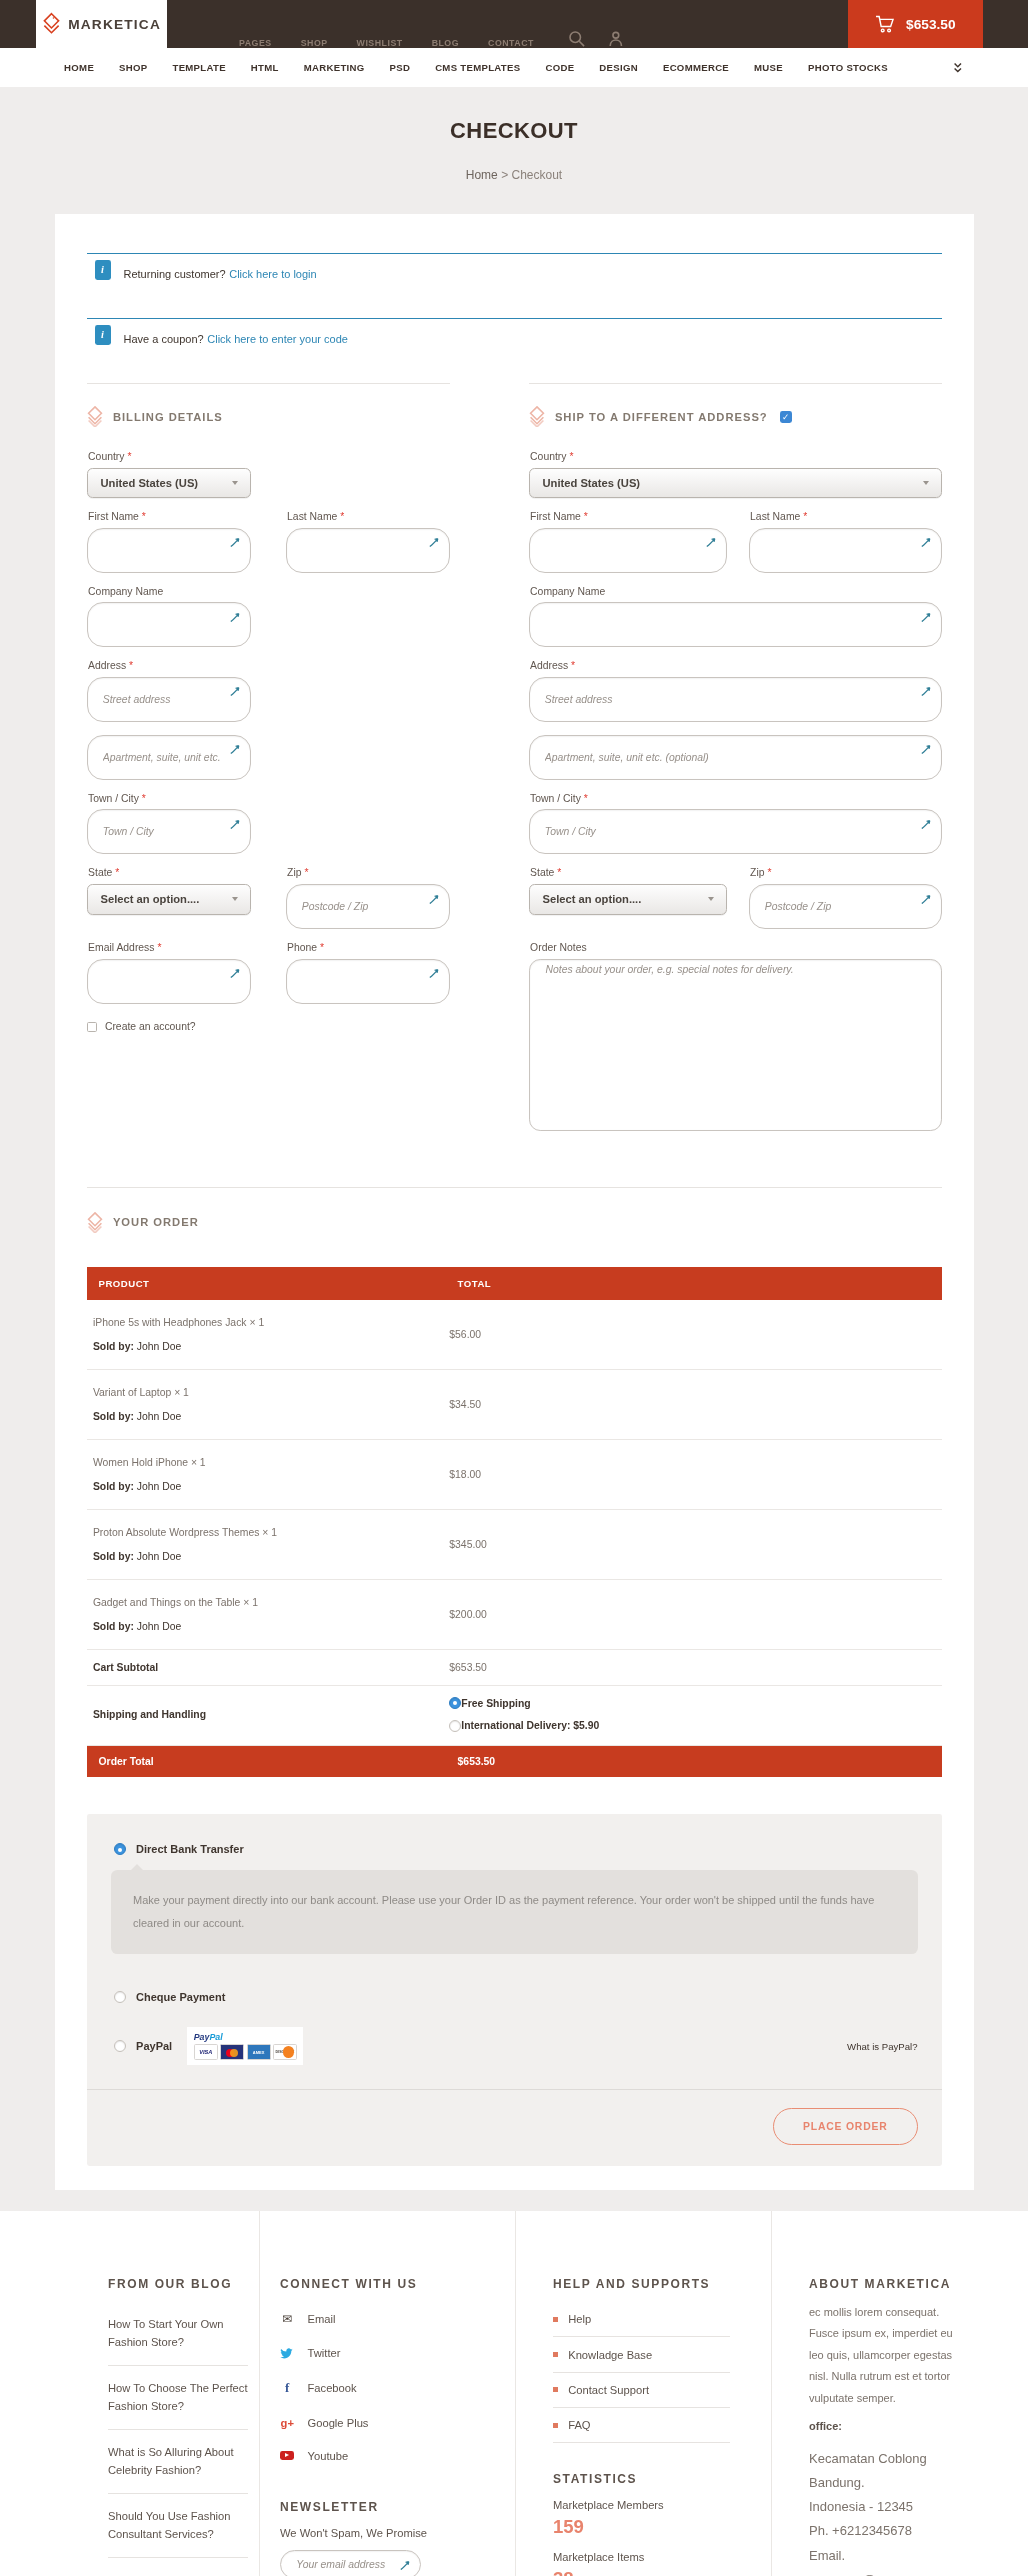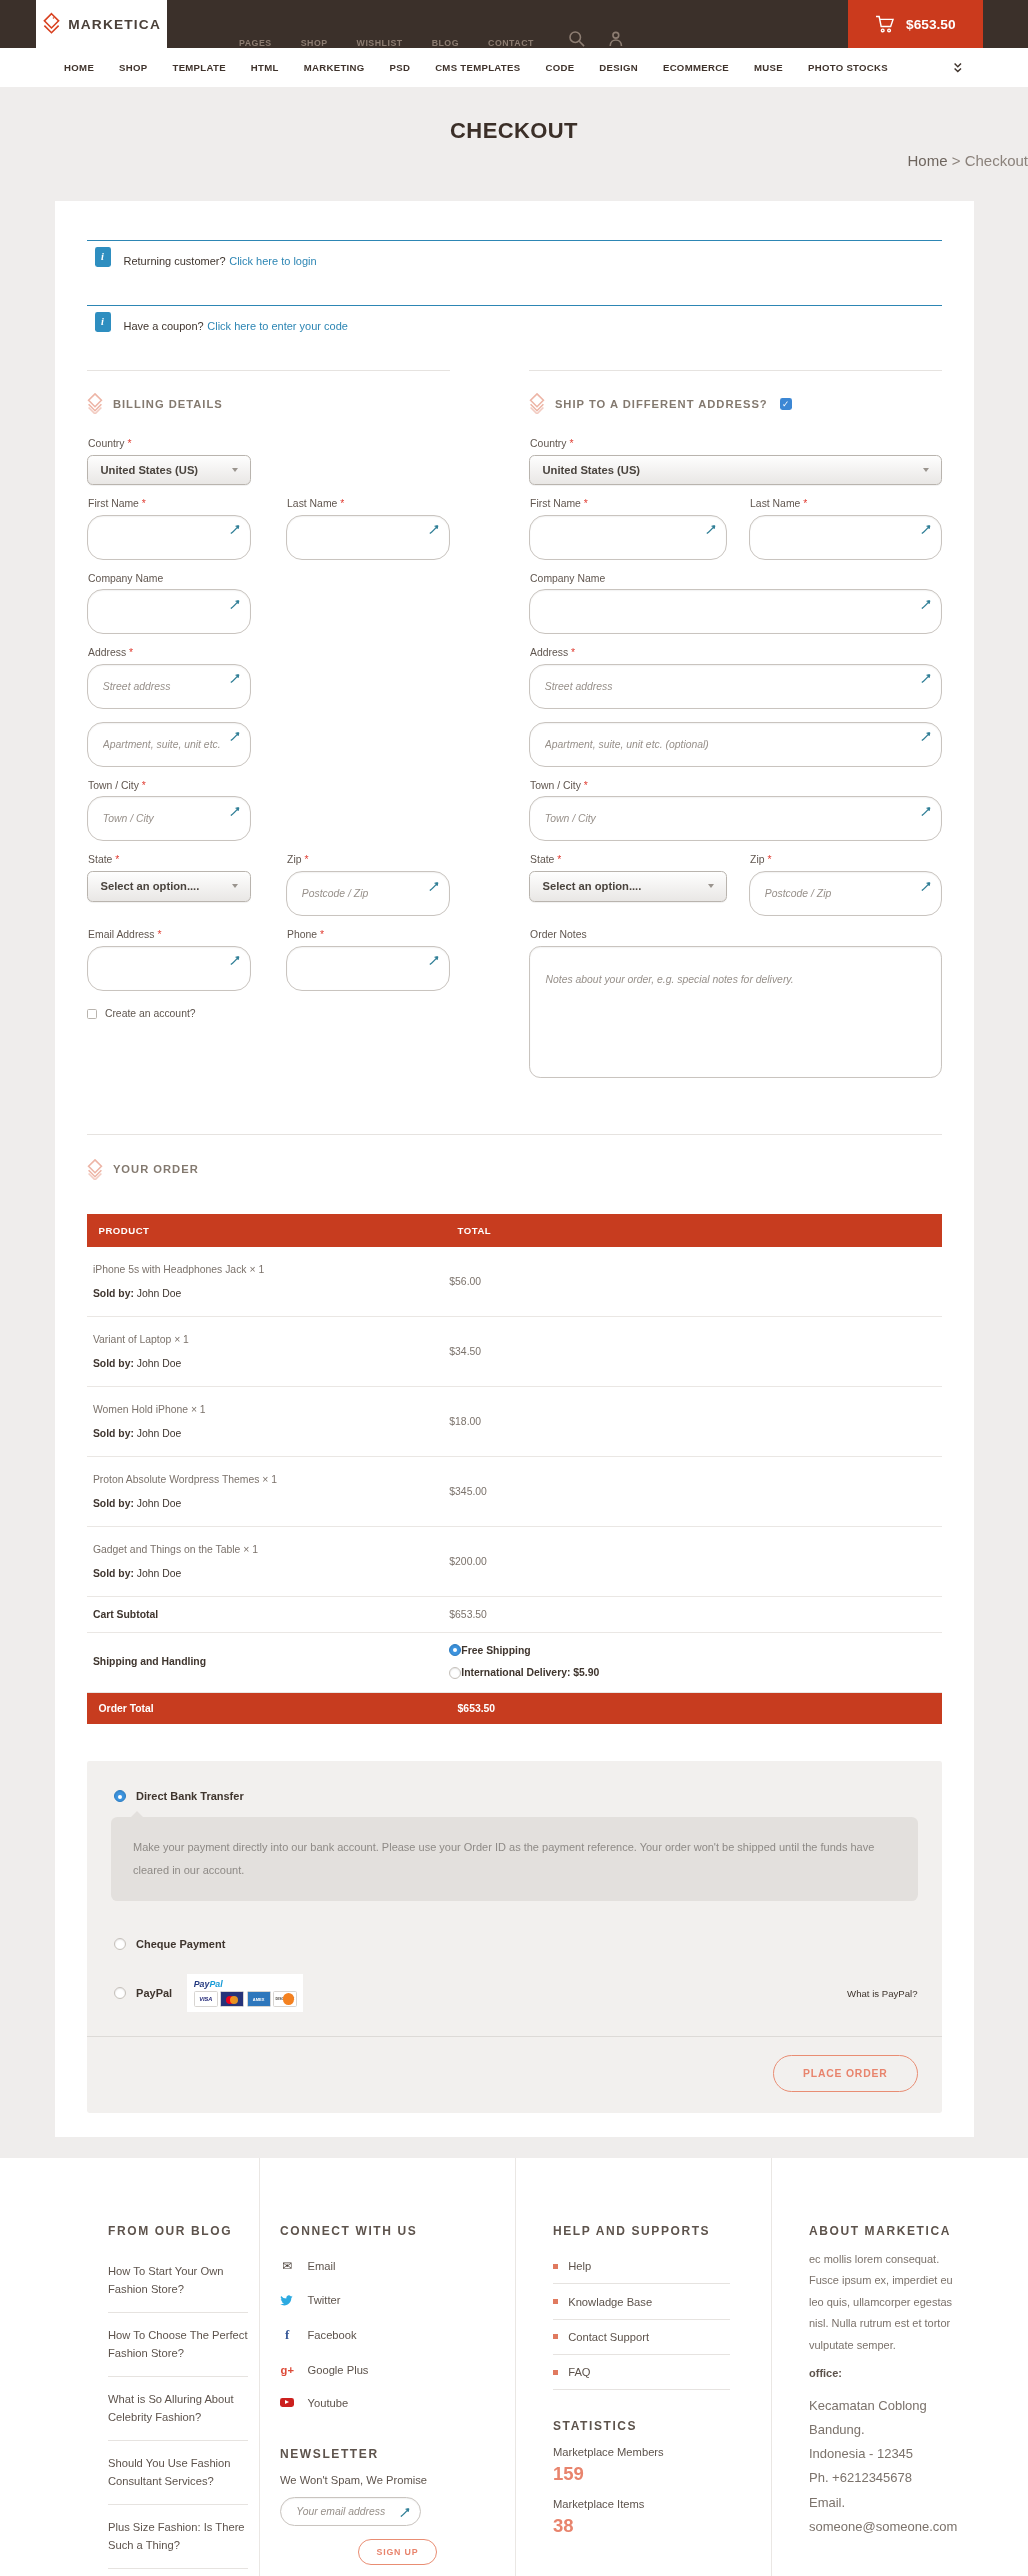--- a/index.html
+++ b/index.html
@@ -18,21 +18,21 @@
 
   
   .main-menu { background:#fff; height:39px; }
   .main-menu .mm-inner { width:919px; margin:0 auto; height:39px; display:flex; align-items:center; gap:25px; padding-left:9.6px; }
   .mm-item { font-size:9.6px; font-weight:bold; letter-spacing:0.3px; color:#3f332c; cursor:pointer; white-space:nowrap; }
   .mm-more { margin-left:auto; margin-right:11.2px; cursor:pointer; display:flex; }
 
   
   .page-head { text-align:center; padding:31px 0 32px; }
   .page-title { font-size:22px; font-weight:bold; color:#3b2f28; letter-spacing:0.4px; }
-  .breadcrumb { margin-top:8px; font-size:15px; color:#8b827b;text-align:right; }
+  .breadcrumb { margin-top:24px; font-size:12px; color:#8b827b; }
   .breadcrumb .bc-home { color:#6e655e; cursor:pointer; }
 
   
   .card { width:919px; margin:0 auto; background:#fff; padding:39px 32px 24px; }
 
   .notice { border-top:1.6px solid #2d86b4; position:relative; padding:12px 0 22.5px 37px; margin-bottom:14.5px; }
   .notice .i-badge { position:absolute; left:8px; top:5.6px; width:16px; height:20px; background:#2e8ec0; border-radius:2.4px; color:#fff; font-style:italic; font-weight:bold; font-size:10.4px; display:flex; align-items:center; justify-content:center; font-family:"Liberation Serif", serif; }
   .notice .n-text { font-size:11px; color:#3f352e; }
   .notice .n-link { color:#2d86b4; cursor:pointer; }
 
@@ -56,21 +56,21 @@
   .shipping .frow .subR { width:193px; }
 
   .pill { position:relative; }
   .pill input { width:100%; height:45px; border:0.8px solid #c9c4bf; border-radius:16px; padding:0 27px 0 15.3px; font-size:10.4px; color:#4a443e; box-shadow:inset 0 0.8px 1.6px rgba(0,0,0,.07); outline:none; background:#fff; font-family:"Liberation Sans", sans-serif; }
   .pill input::placeholder { font-style:italic; color:#97908a; }
   .dash { position:absolute; right:10.4px; top:9.6px; }
 
   .select { height:30.5px; border:0.8px solid #b9b4ae; border-radius:5.6px; background:linear-gradient(#fefefe,#e9e7e5); box-shadow:0 0.8px 0.8px rgba(0,0,0,.06); display:flex; align-items:center; padding:0 11.2px 0 13px; font-size:11.2px; font-weight:bold; color:#4a443e; cursor:pointer; }
   .select .caret { margin-left:auto; width:0; height:0; border-left:3.2px solid transparent; border-right:3.2px solid transparent; border-top:4px solid #9a948e; }
 
-  .notes-area { width:100%; height:132px; border:0.8px solid #c9c4bf; border-radius:11.2px; padding:27px 16px; font-size:10.4px; color:#4a443e; box-shadow:inset 0 0.8px 1.6px rgba(0,0,0,.07); resize:none; outline:none; font-family:"Liberation Sans", sans-serif; }
+  .notes-area { width:100%; height:172px; border:0.8px solid #c9c4bf; border-radius:11.2px; padding:4px 16px; font-size:10.4px; color:#4a443e; box-shadow:inset 0 0.8px 1.6px rgba(0,0,0,.07); resize:none; outline:none; font-family:"Liberation Sans", sans-serif; }
   .notes-area::placeholder { font-style:italic; color:#97908a; }
 
   .chk-row { display:flex; align-items:center; gap:8px; margin-top:17.7px; }
   .chk-empty { width:10.4px; height:10.4px; border:0.8px solid #b9b4ae; border-radius:1.6px; background:#fff; cursor:pointer; }
   .chk-label { font-size:10.4px; color:#5f564f; }
 
   
   .order-divider { border-top:0.8px solid #e6e3e0; margin-top:40px; }
   .order-head { display:flex; align-items:center; gap:10.4px; padding:24px 0 34px; }
 

